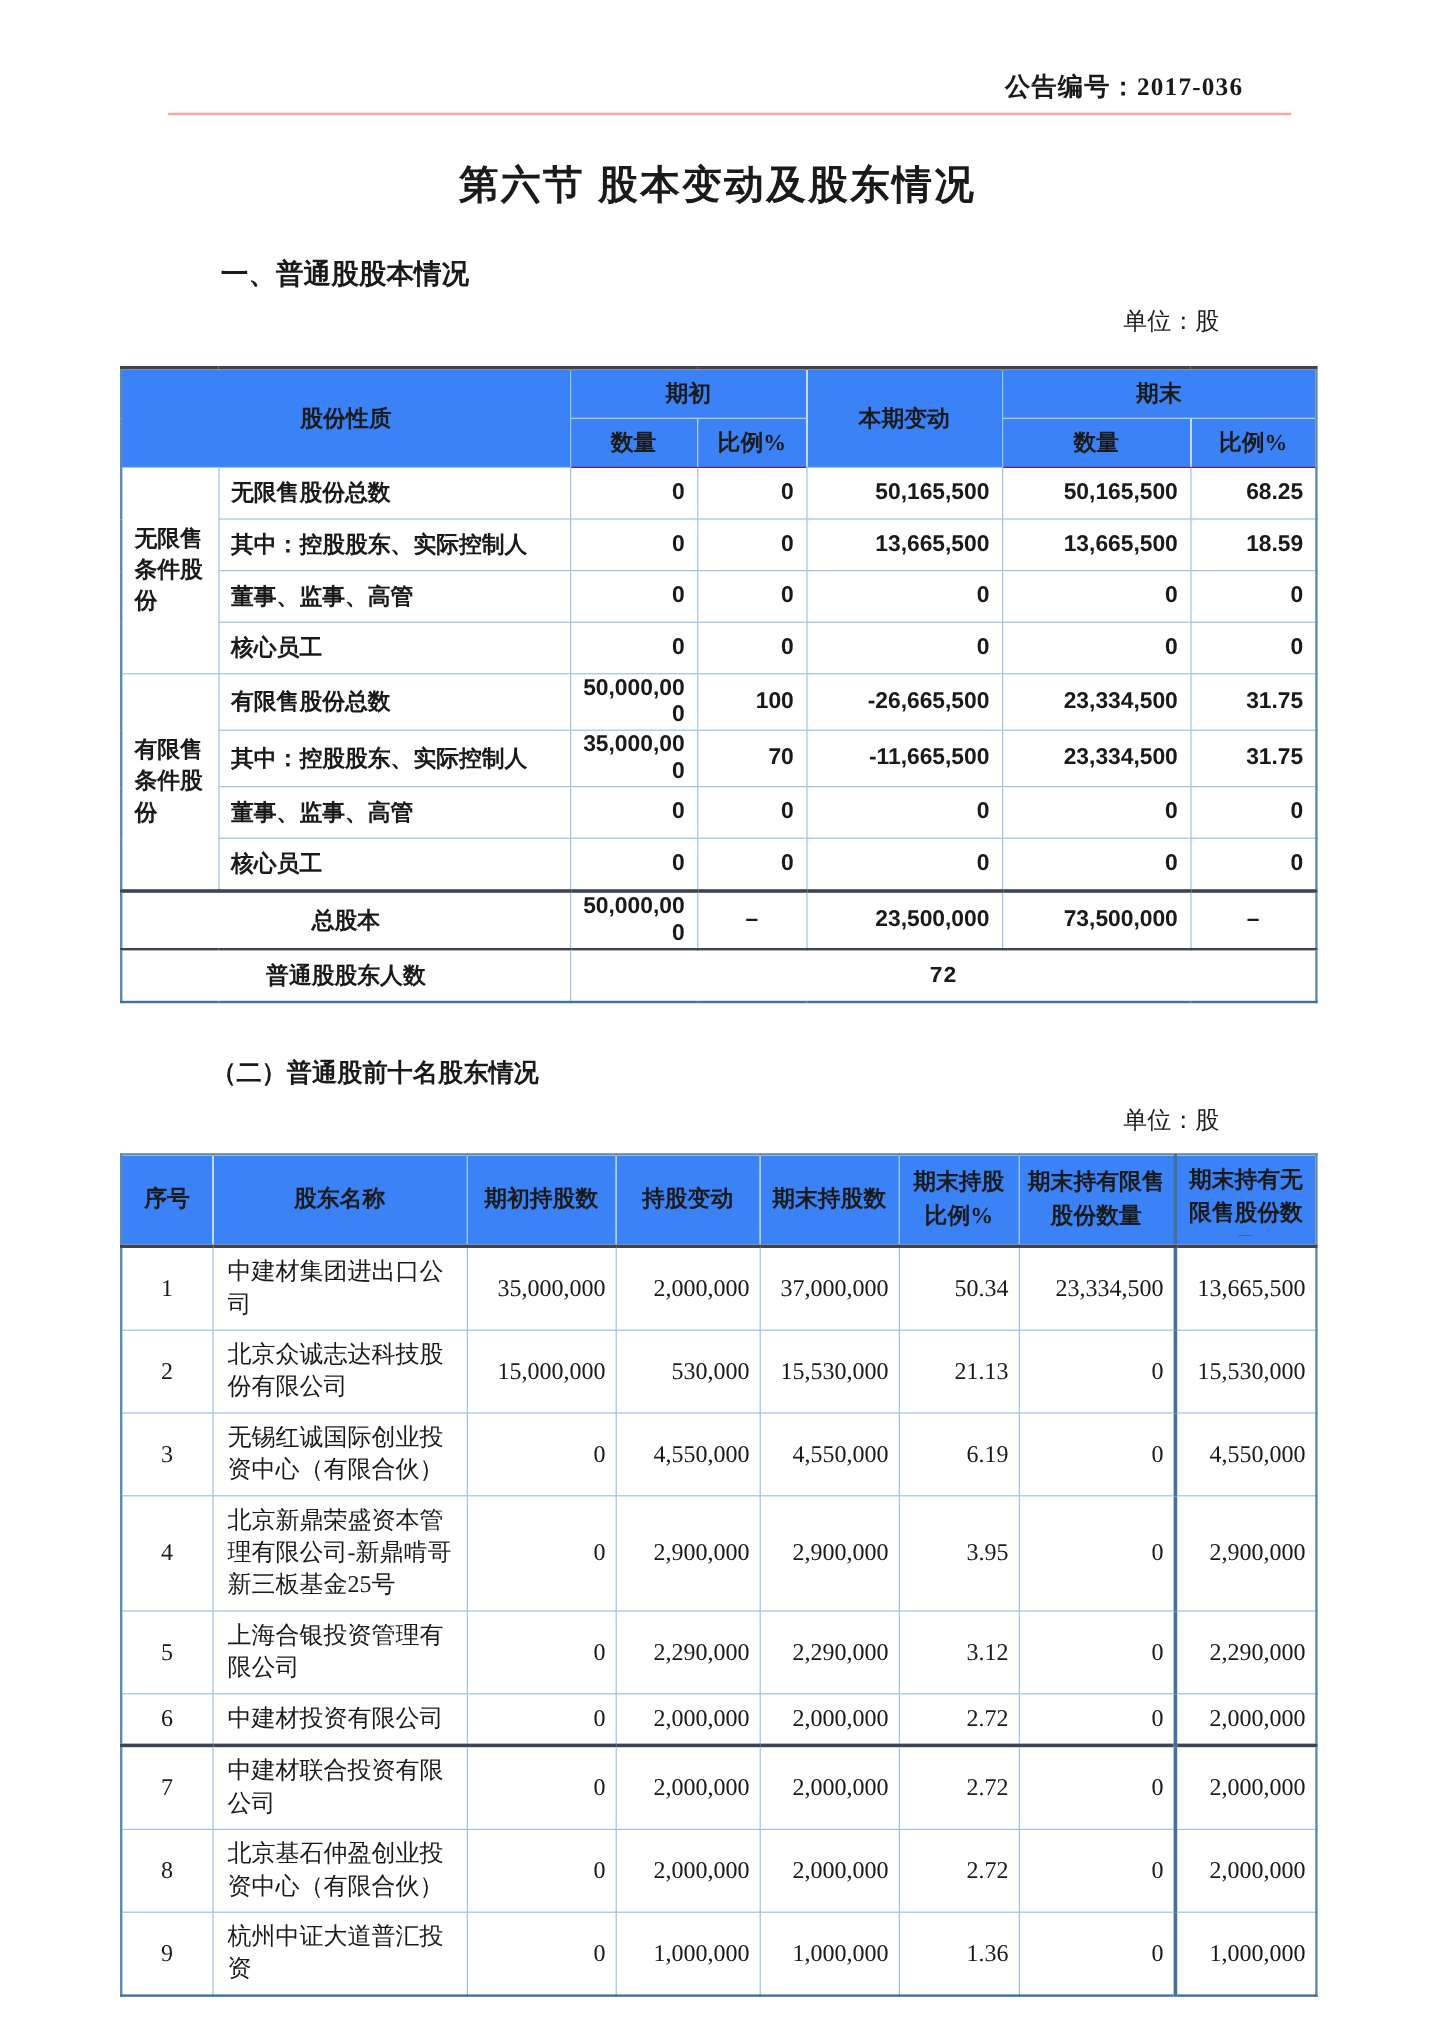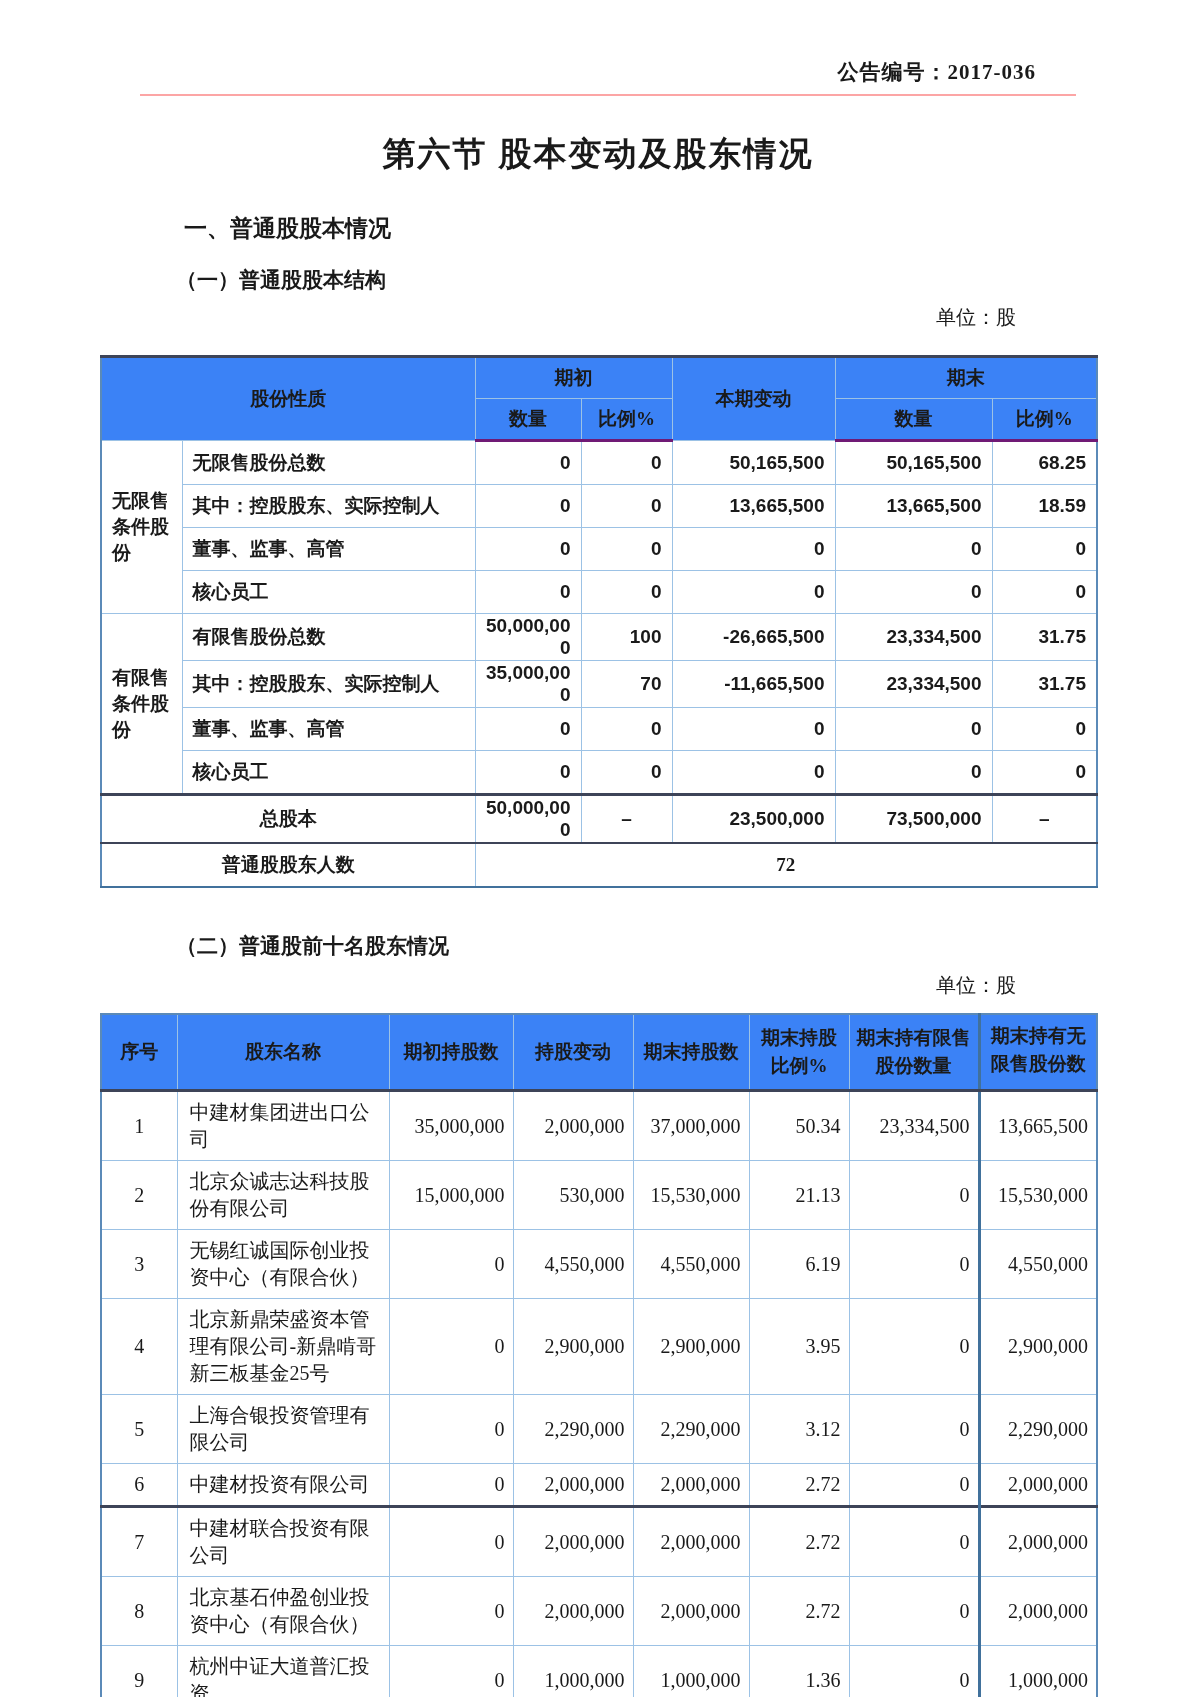--- a/index.html
+++ b/index.html
@@ -33,24 +33,24 @@
   .num{ text-align:right;padding-right:10px;}
   .n1{font-family:"Liberation Sans","DejaVu Sans",sans-serif;font-size:19px;}
   .n2{font-family:"Liberation Serif","DejaVu Serif",serif;font-size:20px;}
   .ctr{text-align:center;}
   
   #t1{border:2px solid #5b8ab8;border-top:3px solid #3d4458;border-bottom:2px solid #41719c;}
   #t1 thead th{height:38px;}
   #t1 tbody td{height:40px;vertical-align:middle;font-weight:bold;}
   #t1 td.grp{text-align:left;padding:0 10px;line-height:26px;vertical-align:middle;}
   #t1 td.nm{padding-left:10px;text-align:left;}
-  #t1 thead tr.sub th{border-bottom:3px solid #701a75;}
+  #t1 thead tr.sub th{border-bottom:1px solid #701a75;}
   #t1 tr.total td{border-top:3px solid #3d4458;font-weight:bold;height:41px;}
   #t1 tr.holders td{border-top:2px solid #3d4458;font-weight:bold;height:40px;}
-  #t1 tr.holders td.val{font-family:Liberation Serif, serif;}
+  #t1 tr.holders td.val{font-family:Liberation Mono, monospace;}
   
   #t2{border:2px solid #5b8ab8;border-bottom:2px solid #41719c;}
   #t2 thead th{height:70px;padding:2px 6px;line-height:28px;}
   #t2 thead th .clip{max-height:60px;overflow:hidden;}
   #t2 thead tr th{border-bottom:3px solid #3d4458;}
   #t2 tbody td{vertical-align:middle;padding:7px 8px;line-height:27px;}
   #t2 td.nm{text-align:left;padding-left:12px;font-size:20px;}
   #t2 td.seq{text-align:center;font-family:"Liberation Serif","DejaVu Serif",serif;font-size:20px;}
   #t2 .bL{border-left:3px solid #41719c;}
   #t2 tr.pgbrk td{border-top:3px solid #3d4458;}
@@ -61,21 +61,20 @@
 <div class="content">
 
   <div class="doc-header">
     <span class="announce">公告编号：2017-036</span>
   </div>
 
   <div class="page-title">第六节 股本变动及股东情况</div>
 
   <div class="h-level1">一、普通股股本情况</div>
 
-  <div class="h-level2">（一）普通股股本结构</div>
 
   <div class="unit">单位：股</div>
 
   <table id="t1">
     <colgroup>
       <col style="width:81px">
         <col style="width:293px">
         <col style="width:106px">
       <col style="width:91px">
         <col style="width:163px">

